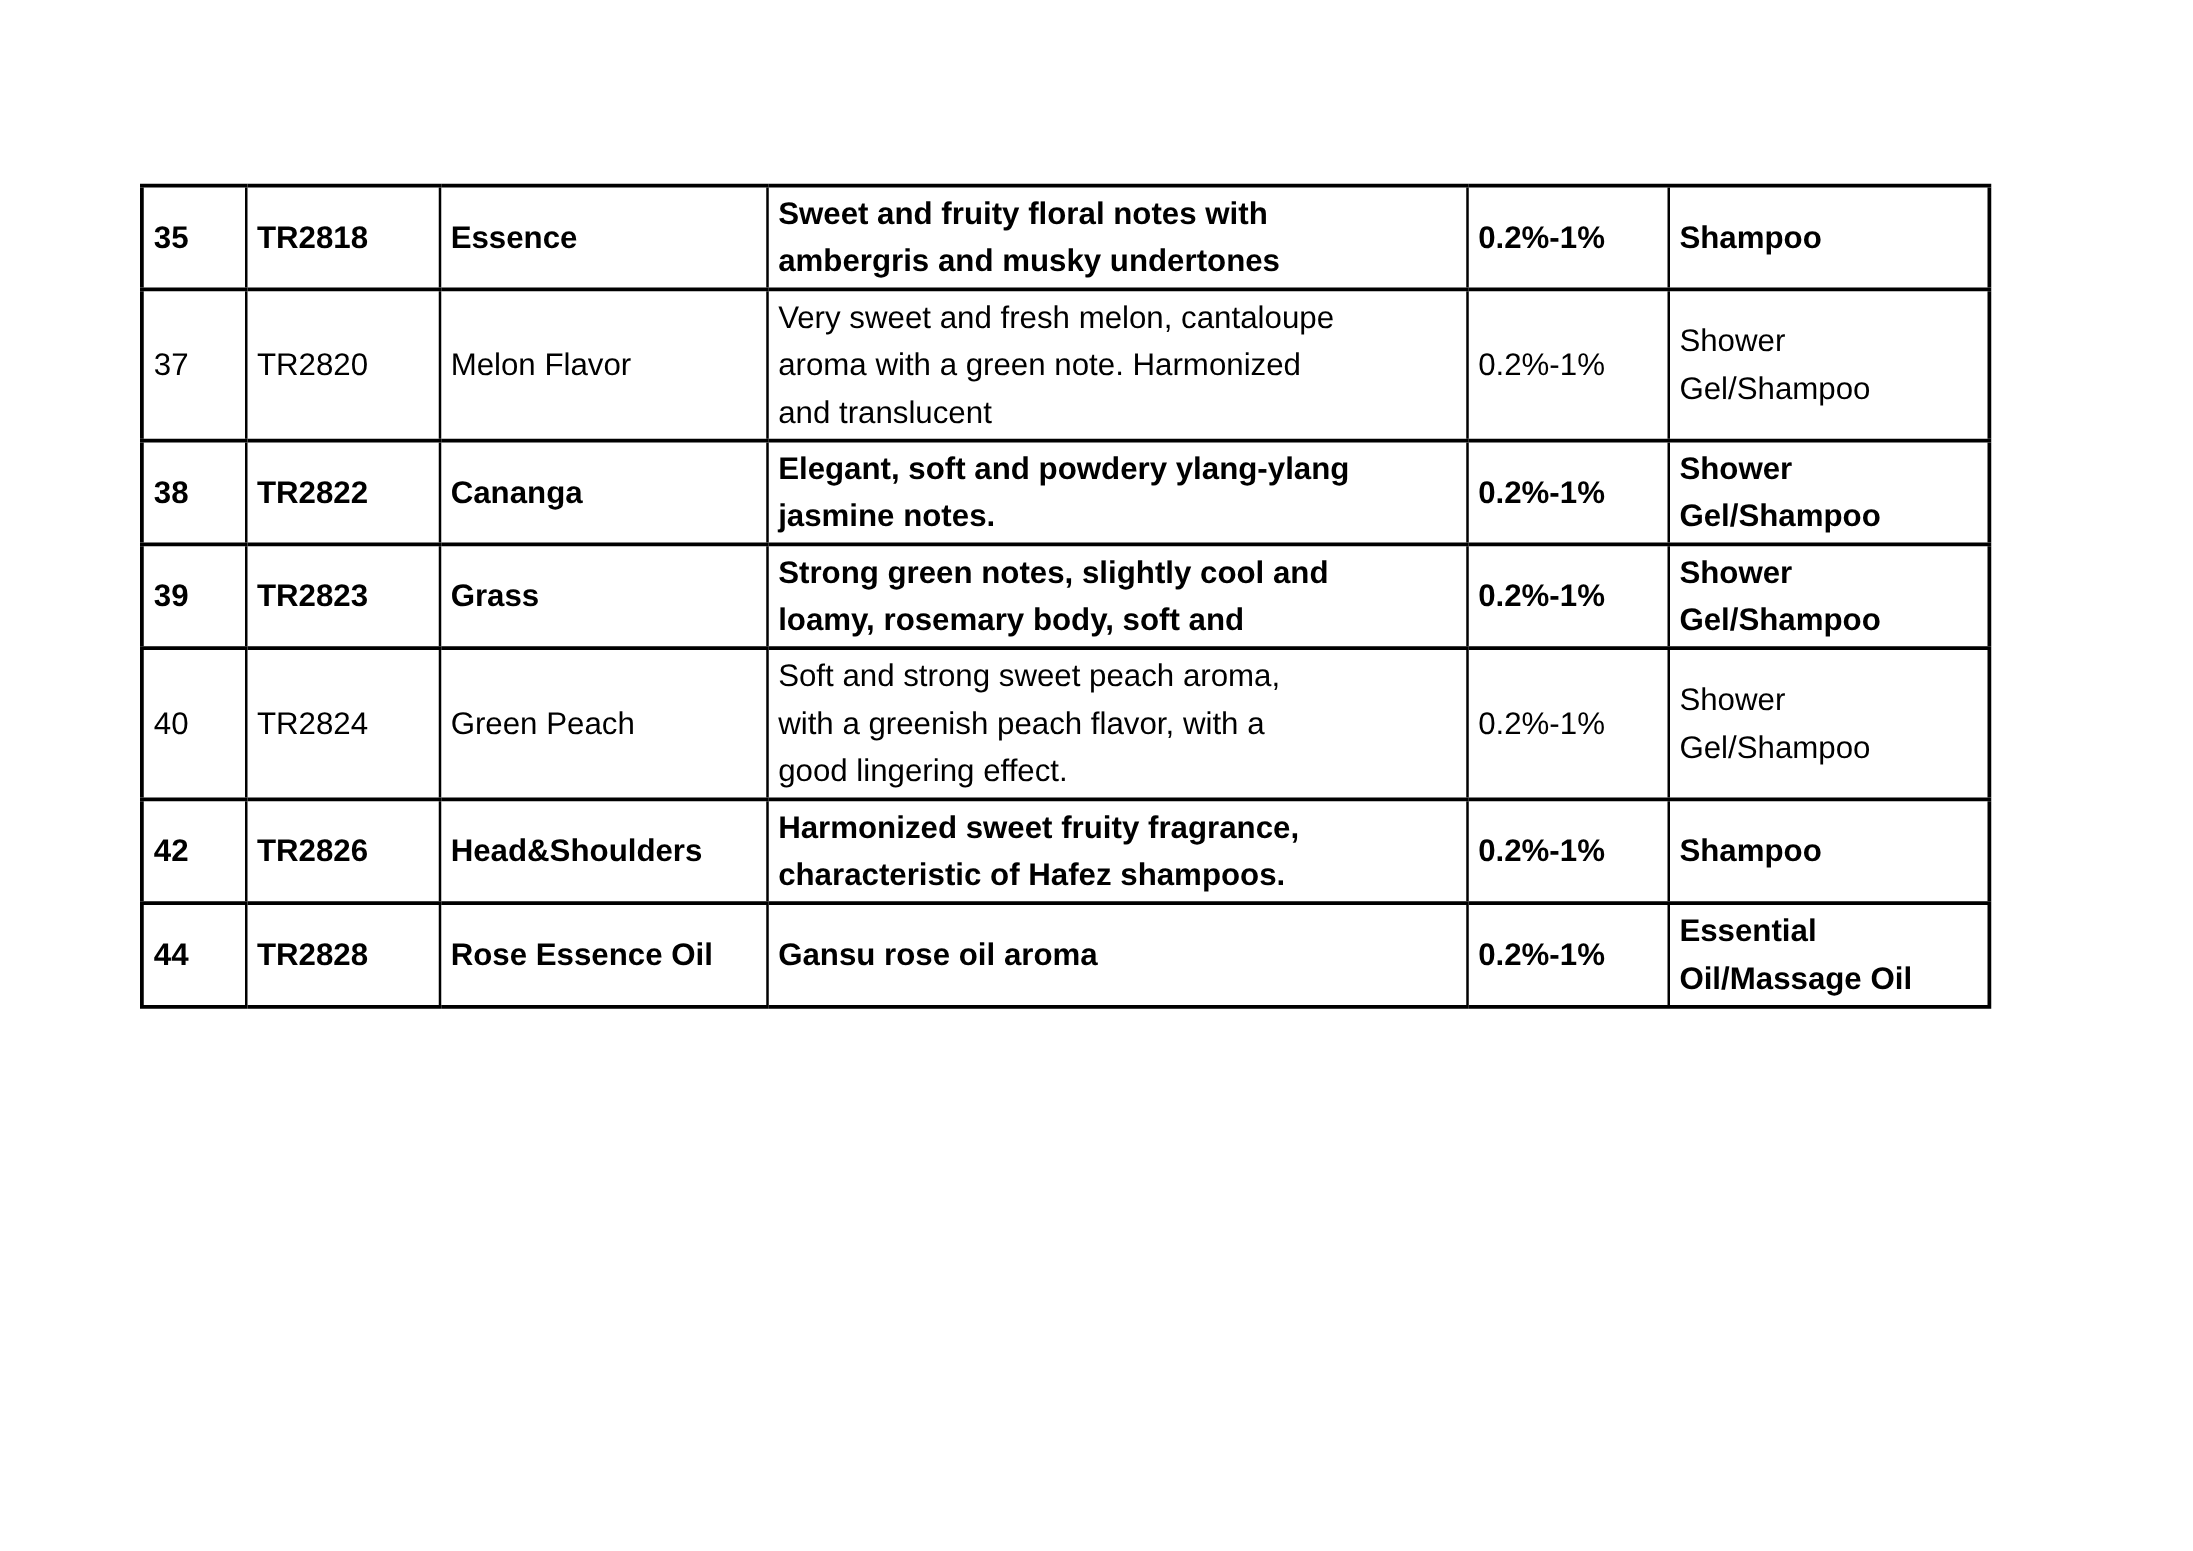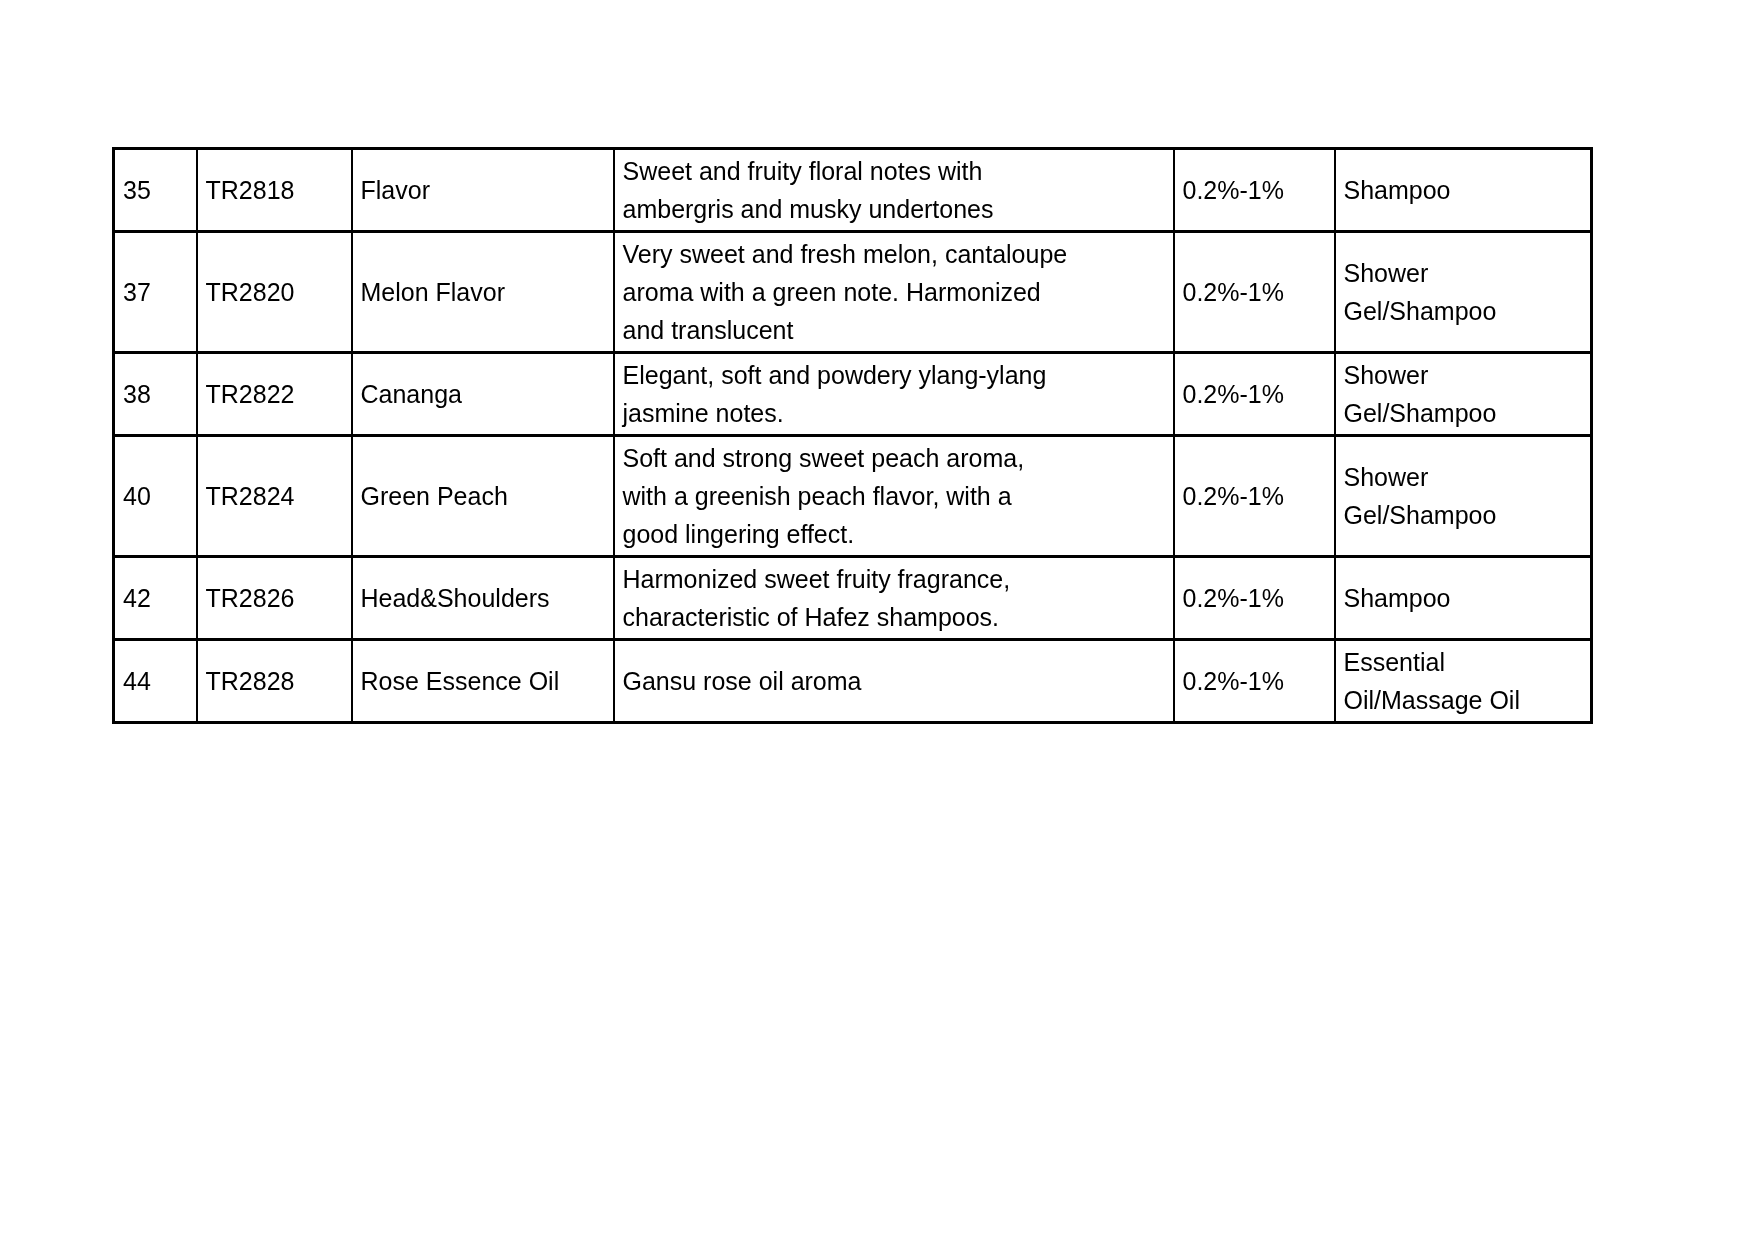--- a/index.html
+++ b/index.html
@@ -31,21 +31,21 @@
     border-bottom: 3px solid #000000;
     padding: 2px 6px 2px 8px;
     font-size: 25px;
     line-height: 38px;
     vertical-align: middle;
     text-align: left;
     white-space: pre-line;
     overflow: hidden;
     color: #000000;
   }
-  tr.h2 { height: 78px; }
+  tr.h2 { height: 78px; font-weight: bold; }
   tr.h3 { height: 116px; }
   col.c-index { width: 83px; }
   col.c-code { width: 155px; }
   col.c-name { width: 262px; }
   col.c-desc { width: 560px; }
   col.c-dose { width: 161px; }
   col.c-app  { width: 257px; }
 </style>
 </head>
 <body>
@@ -57,21 +57,21 @@
         <col class="c-code">
         <col class="c-name">
       <col class="c-desc">
         <col class="c-dose">
         <col class="c-app">
     </colgroup>
     <tbody>
       <tr class="h2">
         <td>35</td>
         <td>TR2818</td>
-        <td>Flavor</td>
+        <td>Essence</td>
         <td>Sweet and fruity floral notes with
 ambergris and musky undertones</td>
         <td>0.2%-1%</td>
         <td>Shampoo</td>
       </tr>
       <tr class="h3">
         <td>37</td>
         <td>TR2820</td>
         <td>Melon Flavor</td>
         <td>Very sweet and fresh melon, cantaloupe
@@ -80,20 +80,30 @@
         <td>0.2%-1%</td>
         <td>Shower
 Gel/Shampoo</td>
       </tr>
       <tr class="h2">
         <td>38</td>
         <td>TR2822</td>
         <td>Cananga</td>
         <td>Elegant, soft and powdery ylang-ylang
 jasmine notes.</td>
+        <td>0.2%-1%</td>
+        <td>Shower
+Gel/Shampoo</td>
+      </tr>
+      <tr class="h2">
+        <td>39</td>
+        <td>TR2823</td>
+        <td>Grass</td>
+        <td>Strong green notes, slightly cool and
+loamy, rosemary body, soft and</td>
         <td>0.2%-1%</td>
         <td>Shower
 Gel/Shampoo</td>
       </tr>
       <tr class="h3">
         <td>40</td>
         <td>TR2824</td>
         <td>Green Peach</td>
         <td>Soft and strong sweet peach aroma,
 with a greenish peach flavor, with a

